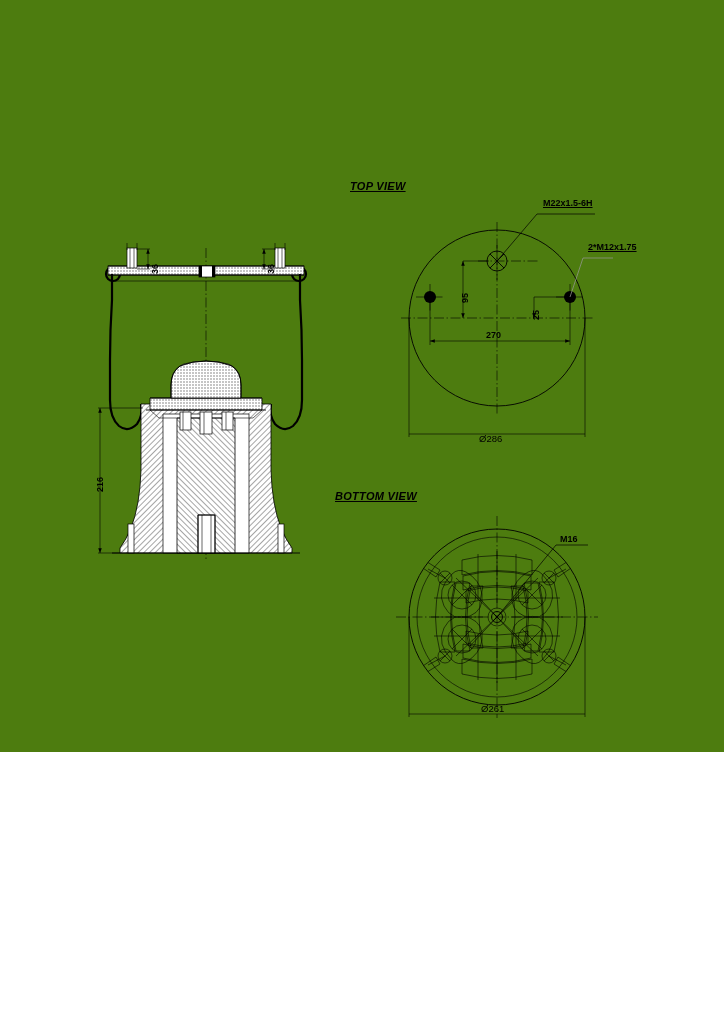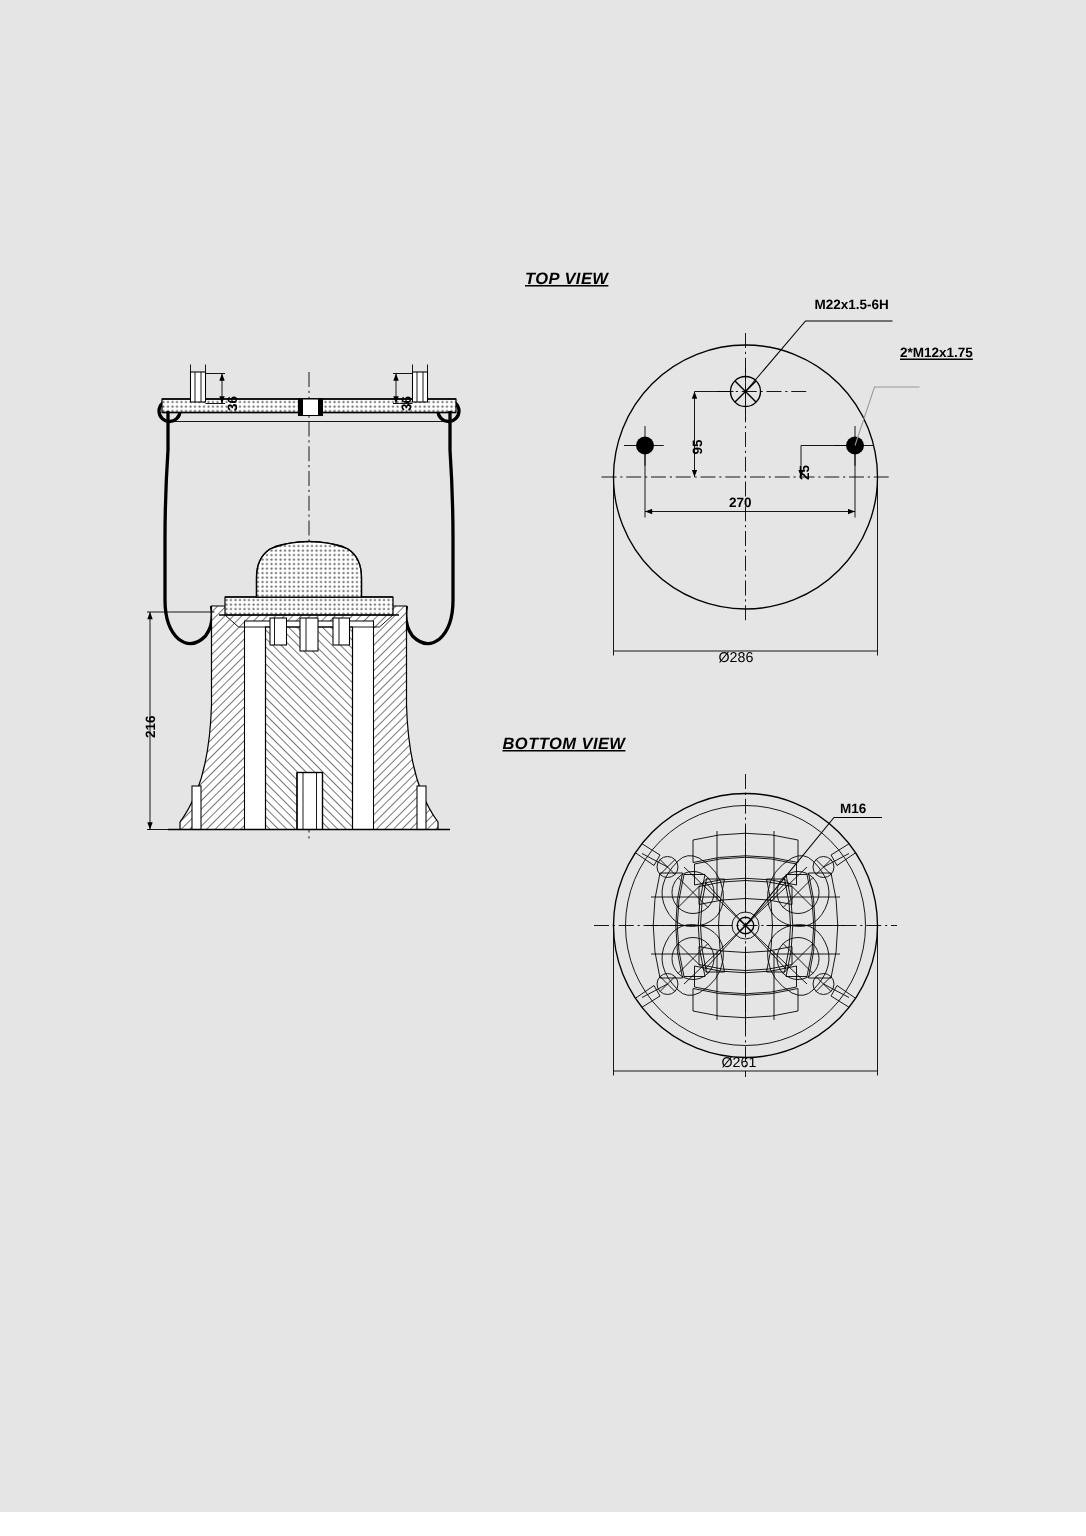--- a/index.html
+++ b/index.html
@@ -1,18 +1,18 @@
 <!DOCTYPE html>
 <html><head>
 <meta charset="utf-8">
 <style>
   html,body{margin:0;padding:0;background:#ffffff;}
   body{width:724px;height:1024px;position:relative;overflow:hidden;
        font-family:"Liberation Sans", sans-serif;color:#000;}
-  .sheet{position:absolute;left:0;top:0;width:724px;height:1008px;background:#e5e5e5;}
+  .sheet{position:absolute;left:0;top:0;width:724px;height:752px;background:#4d7c0f;}
   .view-title{position:absolute;font-weight:bold;font-style:italic;font-size:11px;
        letter-spacing:0.3px;text-decoration:underline;white-space:nowrap;}
   .dimlabel{position:absolute;font-size:9px;font-weight:bold;white-space:nowrap;}
   .dimlabel.plain{font-weight:normal;}
   .rot{transform:rotate(-90deg);transform-origin:left top;}
   svg{position:absolute;left:0;top:0;overflow:visible;}
   .ln{stroke:#000;fill:none;}
   .thin{stroke-width:0.6;}
   .med{stroke-width:0.9;}
   .thick{stroke-width:2.2;}
@@ -281,22 +281,22 @@
     </g>
   </svg>
 
   <div class="view-title" style="left:350px;top:180px;">TOP VIEW</div>
   <div class="view-title" style="left:335px;top:490px;">BOTTOM VIEW</div>
 
   <div class="dimlabel rot" style="left:150px;top:274px;">36</div>
   <div class="dimlabel rot" style="left:266px;top:274px;">36</div>
   <div class="dimlabel rot" style="left:95px;top:492px;">216</div>
 
-  <div class="dimlabel" style="left:543px;top:198px;">M22x1.5-6H</div>
-  <div class="dimlabel" style="left:588px;top:230px;text-decoration:underline;margin-left:12px;">2*M12x1.75</div>
+  <div class="dimlabel" style="left:543px;top:198px;text-decoration:underline;">M22x1.5-6H</div>
+  <div class="dimlabel" style="left:588px;top:242px;text-decoration:underline;">2*M12x1.75</div>
 
   <div class="dimlabel rot" style="left:460px;top:303px;">95</div>
   <div class="dimlabel rot" style="left:531px;top:320px;">25</div>
   <div class="dimlabel" style="left:486px;top:330px;">270</div>
   <div class="dimlabel plain" style="left:479px;top:433px;font-size:9.5px;">Ø286</div>
 
   <div class="dimlabel" style="left:560px;top:534px;">M16</div>
   <div class="dimlabel plain" style="left:481px;top:703px;font-size:9.5px;text-align:center;">Ø261</div>
 
 </div>

